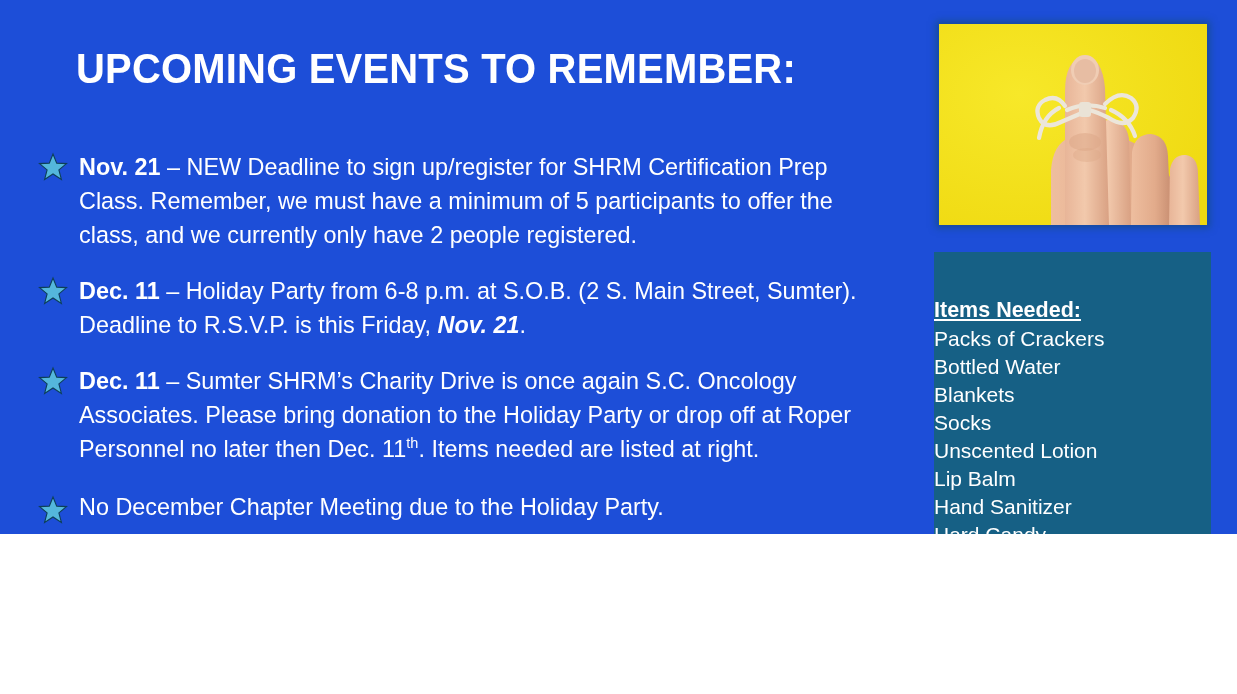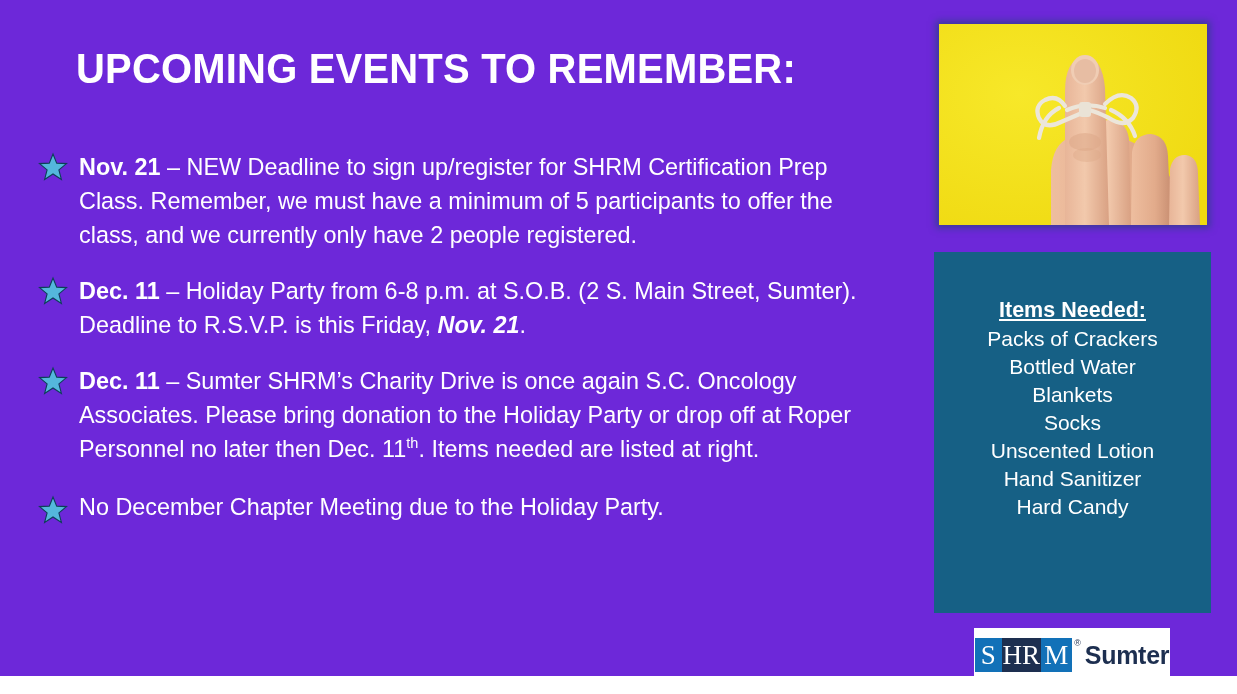--- a/index.html
+++ b/index.html
@@ -8,22 +8,22 @@
   }
   body {
     width: 1237px;
     height: 694px;
     overflow: hidden;
     font-family: "Liberation Sans", sans-serif;
   }
   #slide {
     position: relative;
     width: 1237px;
-    height: 676px;
-    background: #6d28d9;
+    height: 534px;
+    background: #1d4ed8;
     overflow: hidden;
   }
 
   
   #slide-title {
     position: absolute;
     left: 76px;
     top: 42px;
     width: 840px;
     color: #ffffff;
@@ -102,21 +102,20 @@
     top: 252px;
     width: 277px;
     height: 361px;
     background: #166085;
   }
   #items-inner {
     position: absolute;
     left: 0;
     right: 0;
     top: 44px;
-    text-align: center;
   }
   #items-heading {
     color: #ffffff;
     font-family: "Liberation Sans", sans-serif;
     font-weight: bold;
     font-size: 21.5px;
     line-height: 28px;
     text-decoration: underline;
     text-underline-offset: 2px;
     margin-bottom: 1px;
@@ -291,20 +290,21 @@
   </div>
 
   <div id="items-panel">
     <div id="items-inner">
       <div id="items-heading">Items Needed:</div>
       <div class="item-line">Packs of Crackers</div>
       <div class="item-line">Bottled Water</div>
       <div class="item-line">Blankets</div>
       <div class="item-line">Socks</div>
       <div class="item-line">Unscented Lotion</div>
+      <div class="item-line">Lip Balm</div>
       <div class="item-line">Hand Sanitizer</div>
       <div class="item-line">Hard Candy</div>
     </div>
   </div>
 
   <div id="logo-box">
     <div id="logo-inner">
       <span class="shrm-mark">
         <span class="shrm-cell light" id="shrm-s">S</span>
         <span class="shrm-cell dark" id="shrm-hr">HR</span>

